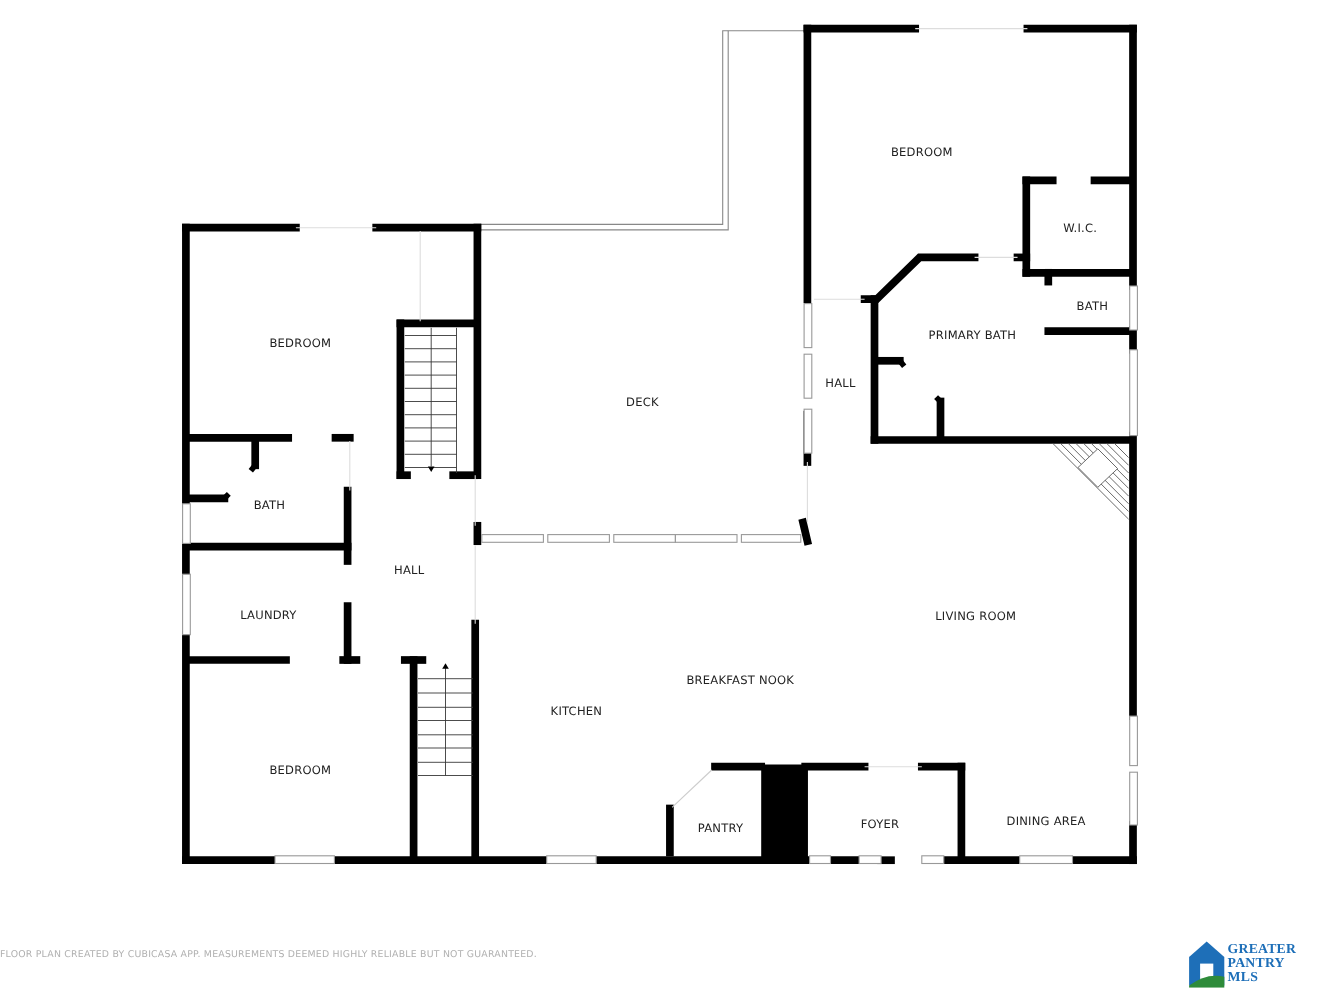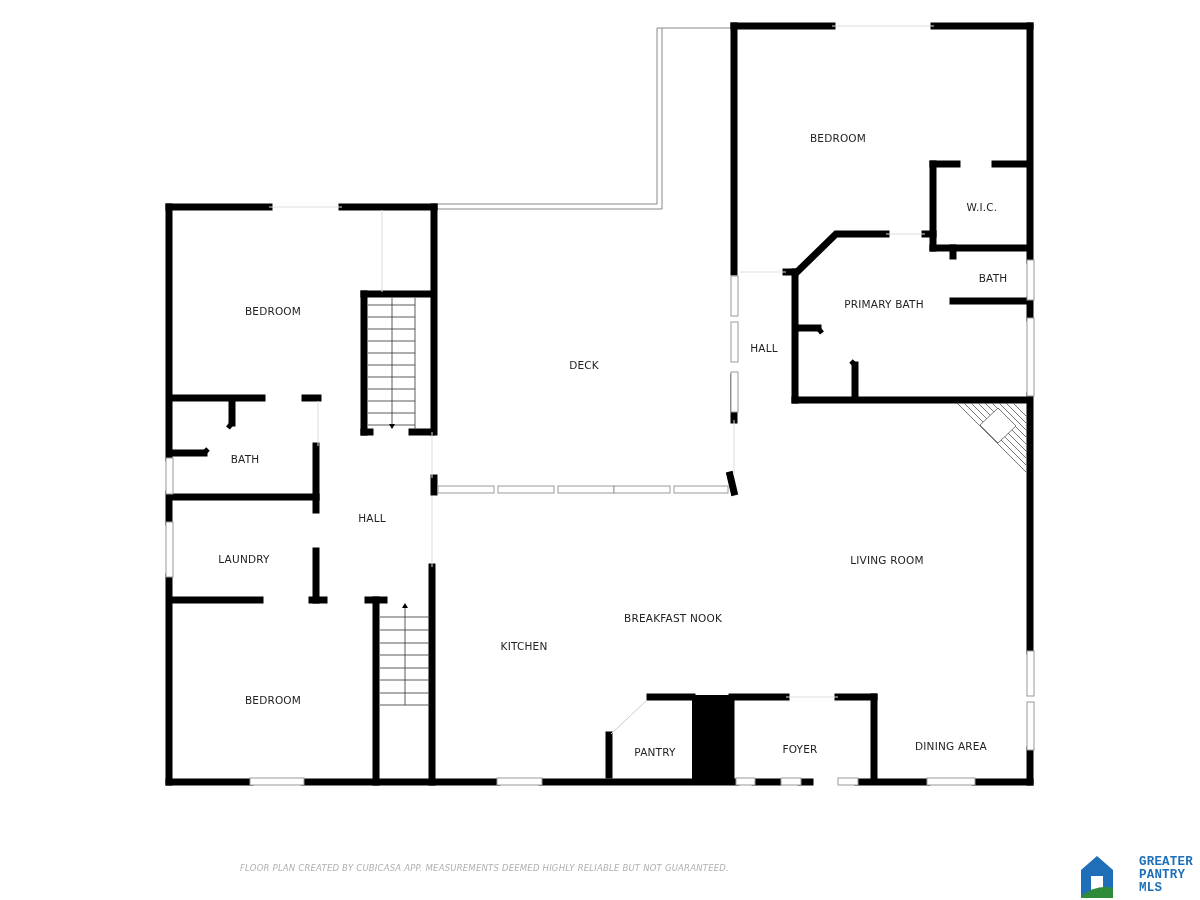--- a/index.html
+++ b/index.html
@@ -1,21 +1,21 @@
 <!DOCTYPE html>
 <html><head>
 <meta charset="utf-8">
 <style>
   html, body { margin:0; padding:0; background:#ffffff; }
   body { width:1200px; height:900px; position:relative; overflow:hidden; font-family:"DejaVu Sans", sans-serif; }
   #plan { position:absolute; left:0; top:0; width:1200px; height:900px; }
   .room-label { font-family:"DejaVu Sans", sans-serif; font-size:10.5px; fill:#222; letter-spacing:0.2px; }
-  .footer-note { position:absolute; left:0; width:969px; top:863px; text-align:center; font-family:"DejaVu Sans", sans-serif; font-size:8.5px; color:#b0b0b0; letter-spacing:0.2px;font-style:italic; }
+  .footer-note { position:absolute; left:0; width:969px; top:863px; text-align:left; font-family:"DejaVu Sans", sans-serif; font-size:8.5px; color:#b0b0b0; letter-spacing:0.2px; }
   .logo { position:absolute; left:1080px; top:854px; width:120px; height:46px; }
-  .logo-text { position:absolute; left:36px; top:2px; font-family:Liberation Mono, monospace; font-weight:bold; font-size:12.5px; line-height:13px; color:#1e6fb8; letter-spacing:0.2px;margin-left:23px; }
+  .logo-text { position:absolute; left:36px; top:2px; font-family:Liberation Serif, serif; font-weight:bold; font-size:12.5px; line-height:13px; color:#1e6fb8; letter-spacing:0.2px; }
 </style>
 </head>
 <body>
 
 <svg id="plan" viewBox="0 0 1200 900" xmlns="http://www.w3.org/2000/svg">
 
   <g fill="none" stroke="#888" stroke-width="1">
     <polyline points="437,204 657,204 657,28 733,28"></polyline>
     <polyline points="437,209 662,209 662,28"></polyline>
   </g>

